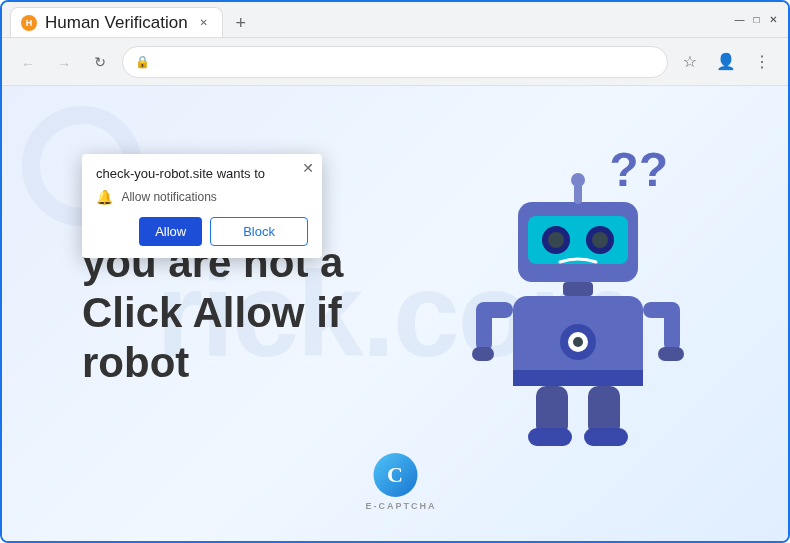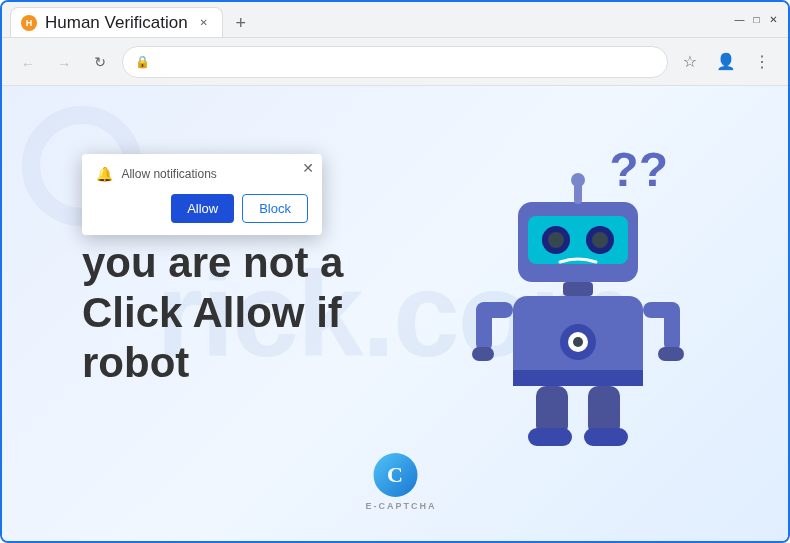--- a/index.html
+++ b/index.html
@@ -343,21 +343,21 @@
       background: #1d4ed8;
       color: white;
       border: none;
       border-radius: 4px;
       font-size: 13px;
       cursor: pointer;
       font-weight: 500;
     }
 
     .btn-block {
-      padding: 6px 16px;
+      padding: 6px 32px;
       background: white;
       color: #1a73e8;
       border: 1px solid #1a73e8;
       border-radius: 4px;
       font-size: 13px;
       cursor: pointer;
       font-weight: 500;
     }
   </style>
 </head>
@@ -452,20 +452,21 @@
 
     <div class="captcha-logo">
       <div class="captcha-circle">
         <span>C</span>
       </div>
       <span class="captcha-text">E-CAPTCHA</span>
     </div>
 
     <div class="notification-popup">
       <div class="popup-close">✕</div>
+      <div class="popup-title">check-you-robot.site wants to</div>
       <div class="popup-permission">
         <span class="bell-icon">🔔</span>
         <span>Allow notifications</span>
       </div>
       <div class="popup-buttons">
         <button class="btn-allow">Allow</button>
         <button class="btn-block">Block</button>
       </div>
     </div>
 

